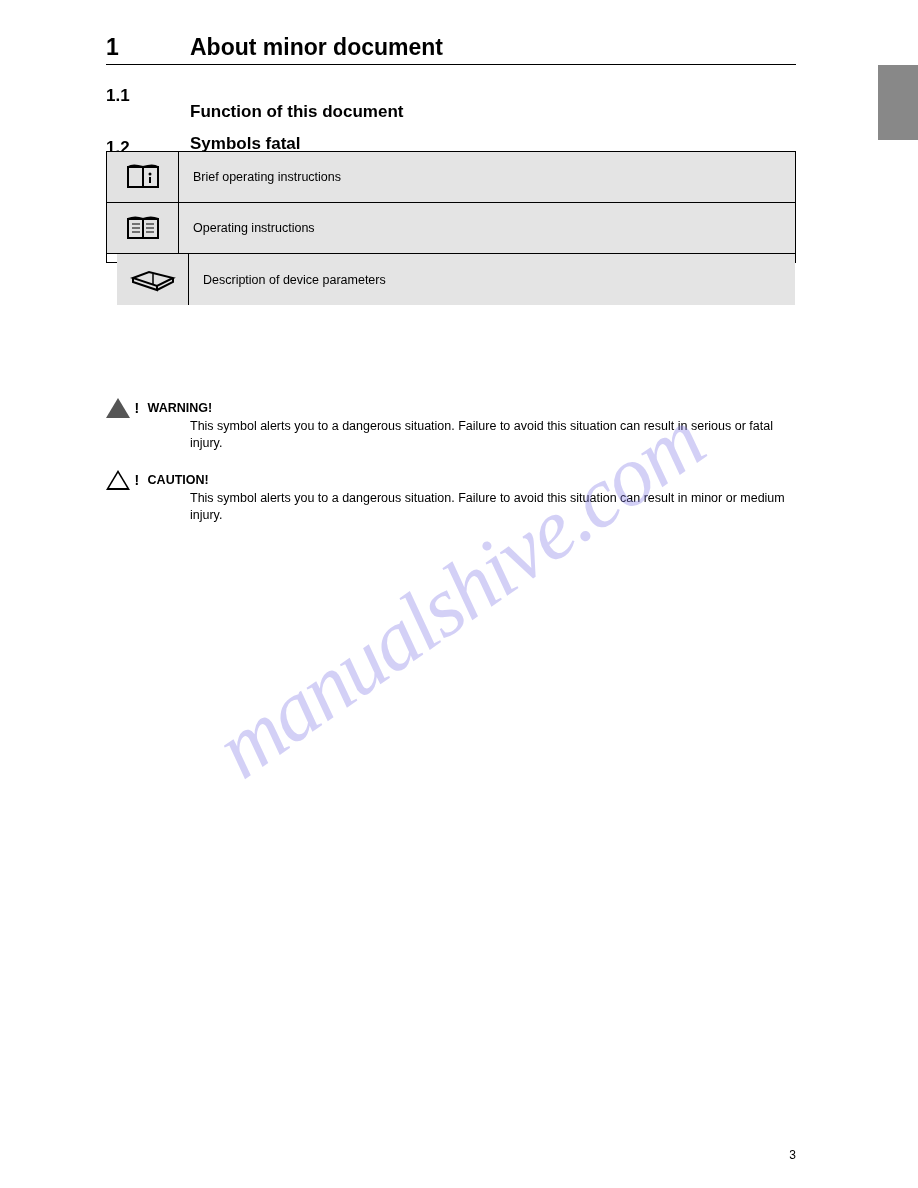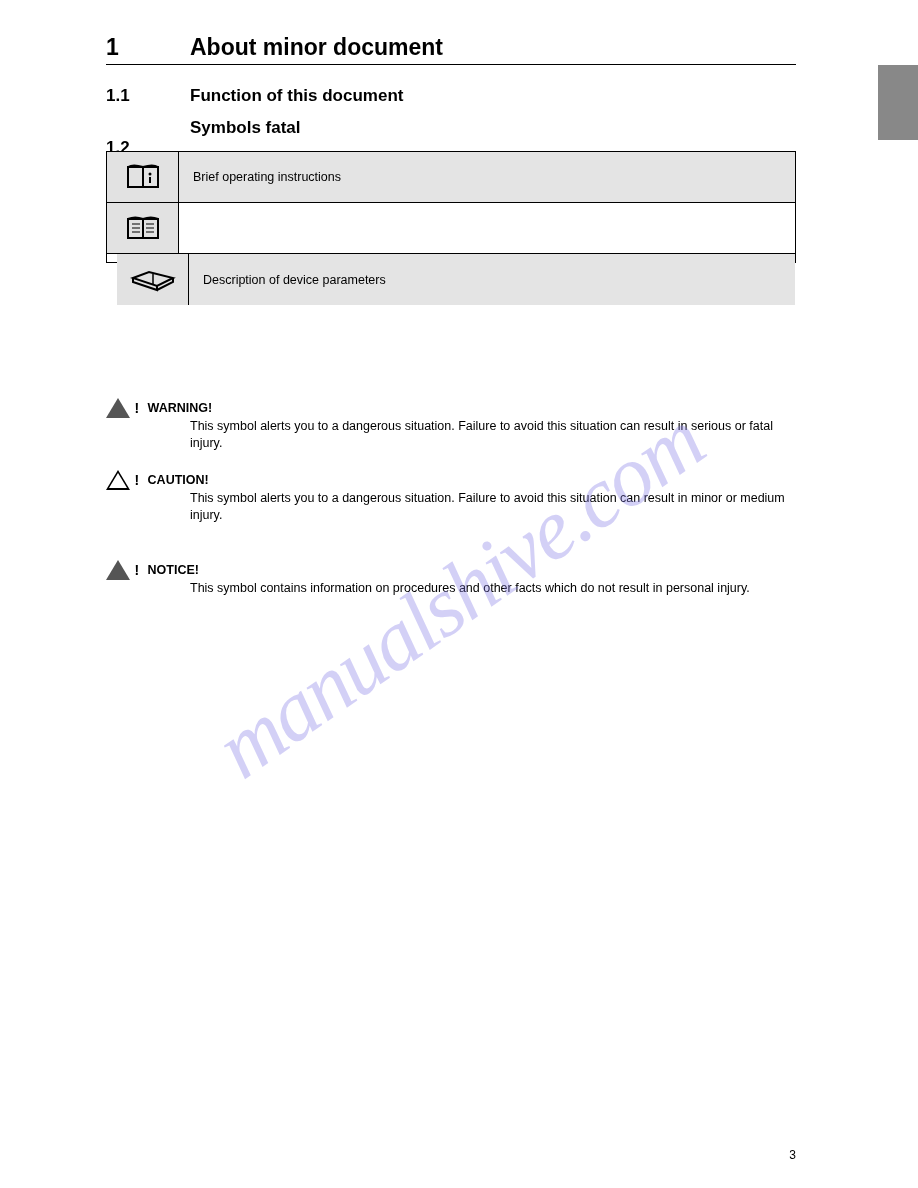--- a/index.html
+++ b/index.html
@@ -3,21 +3,21 @@
 <meta charset="utf-8">
 <style>
   * { box-sizing: border-box; margin: 0; padding: 0; }
   html, body { width: 918px; height: 1188px; background: #fff; font-family: Arial, Helvetica, sans-serif; color: #000; position: relative; }
   .page { position: relative; width: 918px; height: 1188px; }
   .side-tab { position: absolute; right: 0; top: 65px; width: 40px; height: 75px; background: #888; z-index: 10; }
   .section-num { position: absolute; left: 106px; top: 34px; font-size: 23px; font-weight: bold; }
   .section-title { position: absolute; left: 190px; top: 34px; font-size: 23px; font-weight: bold; }
   .rule { position: absolute; left: 106px; top: 64px; width: 690px; height: 0; border-top: 1px solid #000; }
   .sub-num { position: absolute; left: 106px; font-size: 17px; font-weight: bold; }
-  .sub-title { position: absolute; left: 190px; font-size: 17px; font-weight: bold; }
+  .sub-title { position: absolute; left: 190px; font-size: 17px; font-weight: bold; margin-top: 16px; }
   .sym-table { position: absolute; left: 106px; top: 151px; width: 690px; height: 112px; border: 1px solid #000; }
   .sym-row { height: 51px; border-bottom: 1px solid #000; display: flex; }
   .sym-row:last-child { border-bottom: none; padding-left: 10px; }
   .sym-ic { width: 72px; height: 100%; border-right: 1px solid #000; background: #e2e2e2; display: flex; align-items: center; justify-content: center; }
   .sym-tx { flex: 1; background: #e4e4e4; display: flex; align-items: center; padding-left: 14px; font-size: 12.5px; }
   .tri-filled { width: 0; height: 0; border-left: 12px solid transparent; border-right: 12px solid transparent; border-bottom: 20px solid #555; display: inline-block; vertical-align: middle; }
   .tri-hollow { width: 0; height: 0; border-left: 12px solid transparent; border-right: 12px solid transparent; border-bottom: 20px solid #000; display: inline-block; vertical-align: middle; position: relative; }
   .tri-hollow::after { content: ""; position: absolute; left: -9px; top: 3px; width: 0; height: 0; border-left: 9px solid transparent; border-right: 9px solid transparent; border-bottom: 15px solid #fff; }
   .excl { display: inline-block; vertical-align: middle; font-weight: bold; font-size: 14px; margin-right: 4px; }
   .warn-line { position: absolute; left: 106px; width: 690px; }
@@ -66,20 +66,21 @@
           <path d="M5 6 Q12 3 20 6 Q28 3 35 6" fill="none" stroke="#000" stroke-width="2"></path>
           <line x1="20" y1="6" x2="20" y2="25" stroke="#000" stroke-width="2"></line>
           <line x1="9" y1="11" x2="17" y2="11" stroke="#000" stroke-width="1"></line>
           <line x1="9" y1="15" x2="17" y2="15" stroke="#000" stroke-width="1"></line>
           <line x1="9" y1="19" x2="17" y2="19" stroke="#000" stroke-width="1"></line>
           <line x1="23" y1="11" x2="31" y2="11" stroke="#000" stroke-width="1"></line>
           <line x1="23" y1="15" x2="31" y2="15" stroke="#000" stroke-width="1"></line>
           <line x1="23" y1="19" x2="31" y2="19" stroke="#000" stroke-width="1"></line>
         </svg>
       </div>
+      <div class="sym-tx">Operating instructions</div>
     </div>
     <div class="sym-row">
       <div class="sym-ic">
         <svg class="icon" width="48" height="28" viewBox="0 0 48 28">
           <path d="M4 12 L20 6 L44 12 L28 20 Z" fill="none" stroke="#000" stroke-width="2"></path>
           <path d="M4 12 L4 16 L28 24 L28 20" fill="none" stroke="#000" stroke-width="2"></path>
           <path d="M44 12 L44 16 L28 24" fill="none" stroke="#000" stroke-width="2"></path>
           <line x1="24" y1="8" x2="24" y2="18" stroke="#000" stroke-width="1.5"></line>
         </svg>
       </div>
@@ -94,22 +95,16 @@
     <div class="warn-body">This symbol alerts you to a dangerous situation. Failure to avoid this situation can result in serious or fatal injury.</div>
   </div>
 
   <div class="warn-line" style="top:470px;">
     <span class="tri-hollow"></span>
     <span class="excl">!</span>
     <span class="warn-head">CAUTION!</span>
     <div class="warn-body">This symbol alerts you to a dangerous situation. Failure to avoid this situation can result in minor or medium injury.</div>
   </div>
 
-  <div class="warn-line" style="top:560px;">
-    <span class="tri-filled"></span>
-    <span class="excl">!</span>
-    <span class="warn-head">NOTICE!</span>
-    <div class="warn-body">This symbol contains information on procedures and other facts which do not result in personal injury.</div>
-  </div>
 
   <div class="page-num">3</div>
 
 </div>
 
 </body></html>

